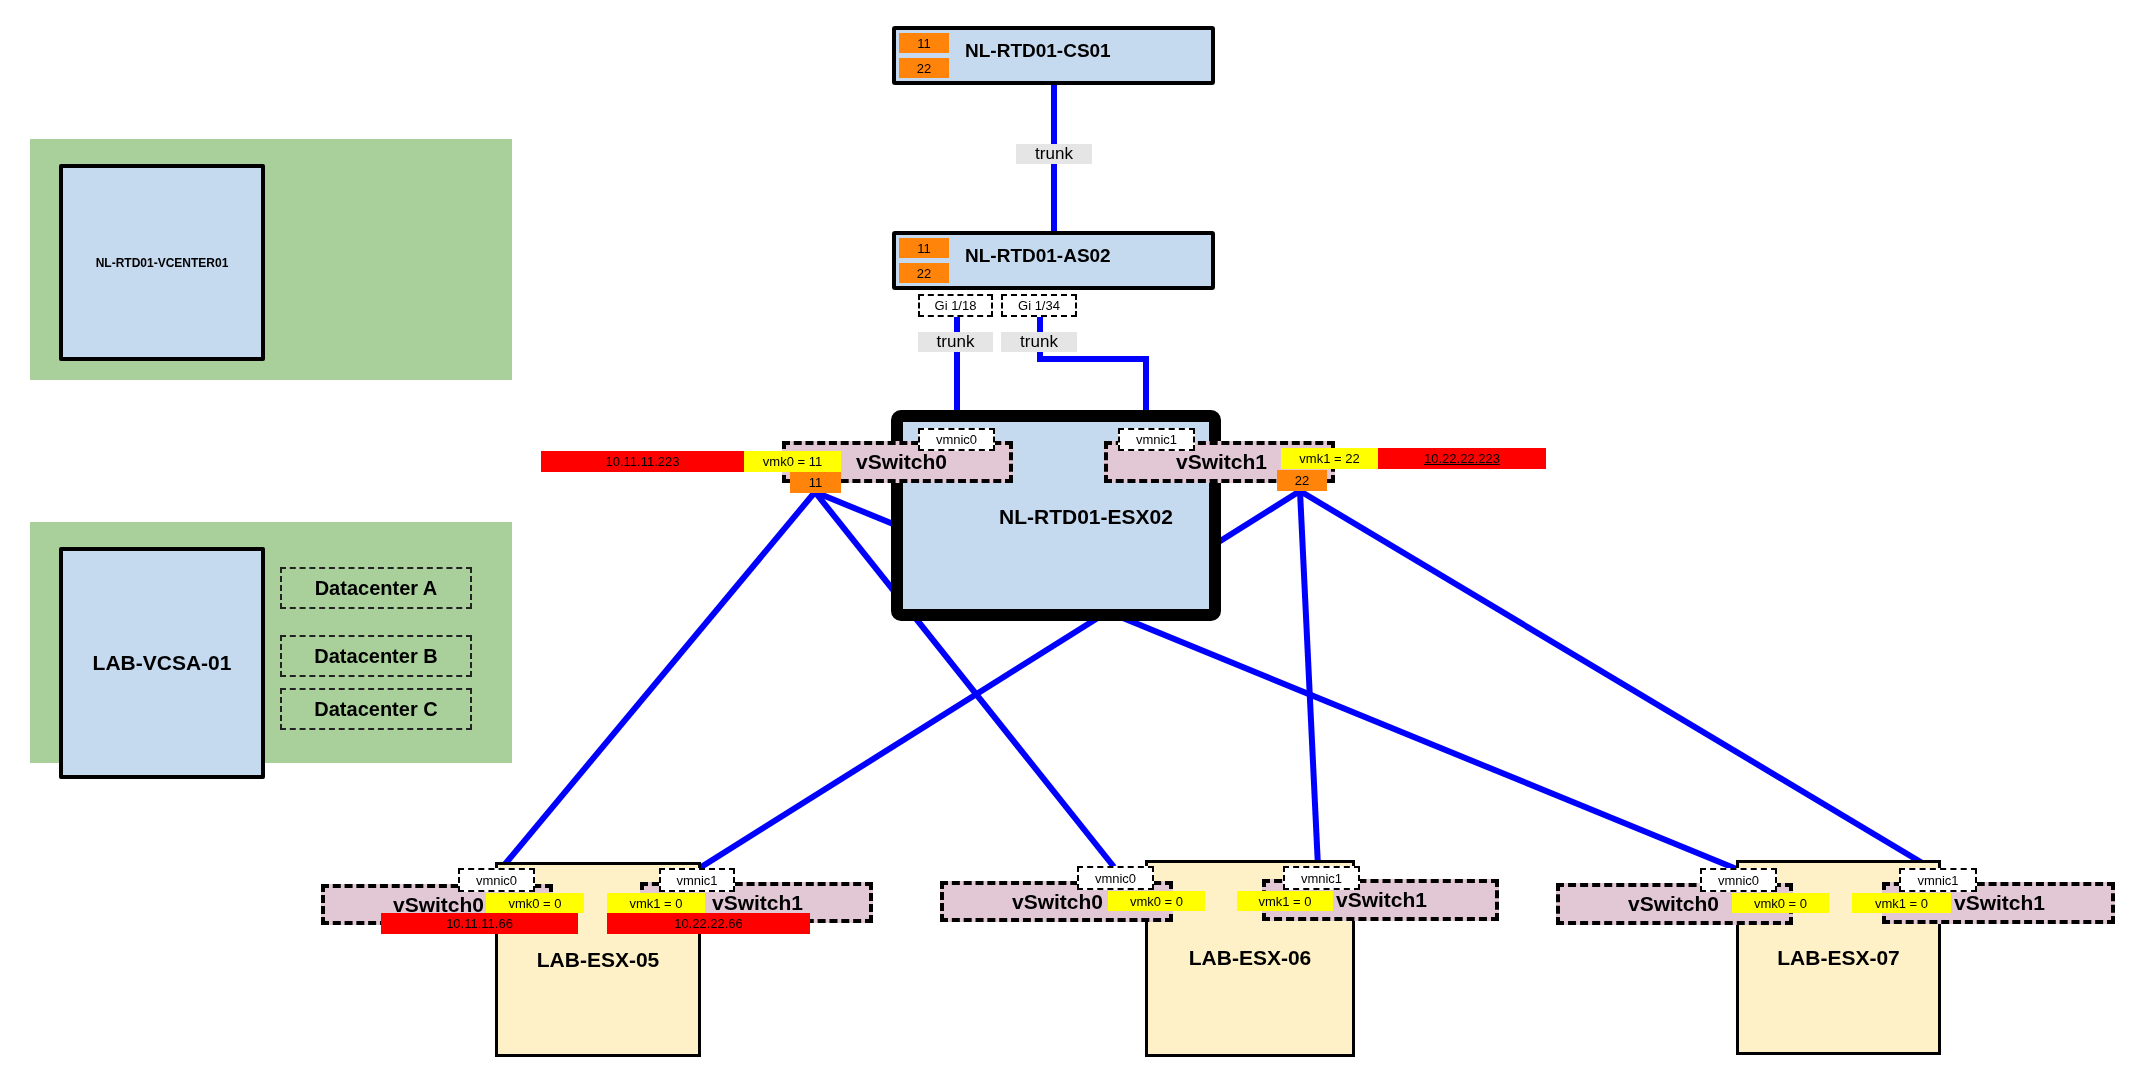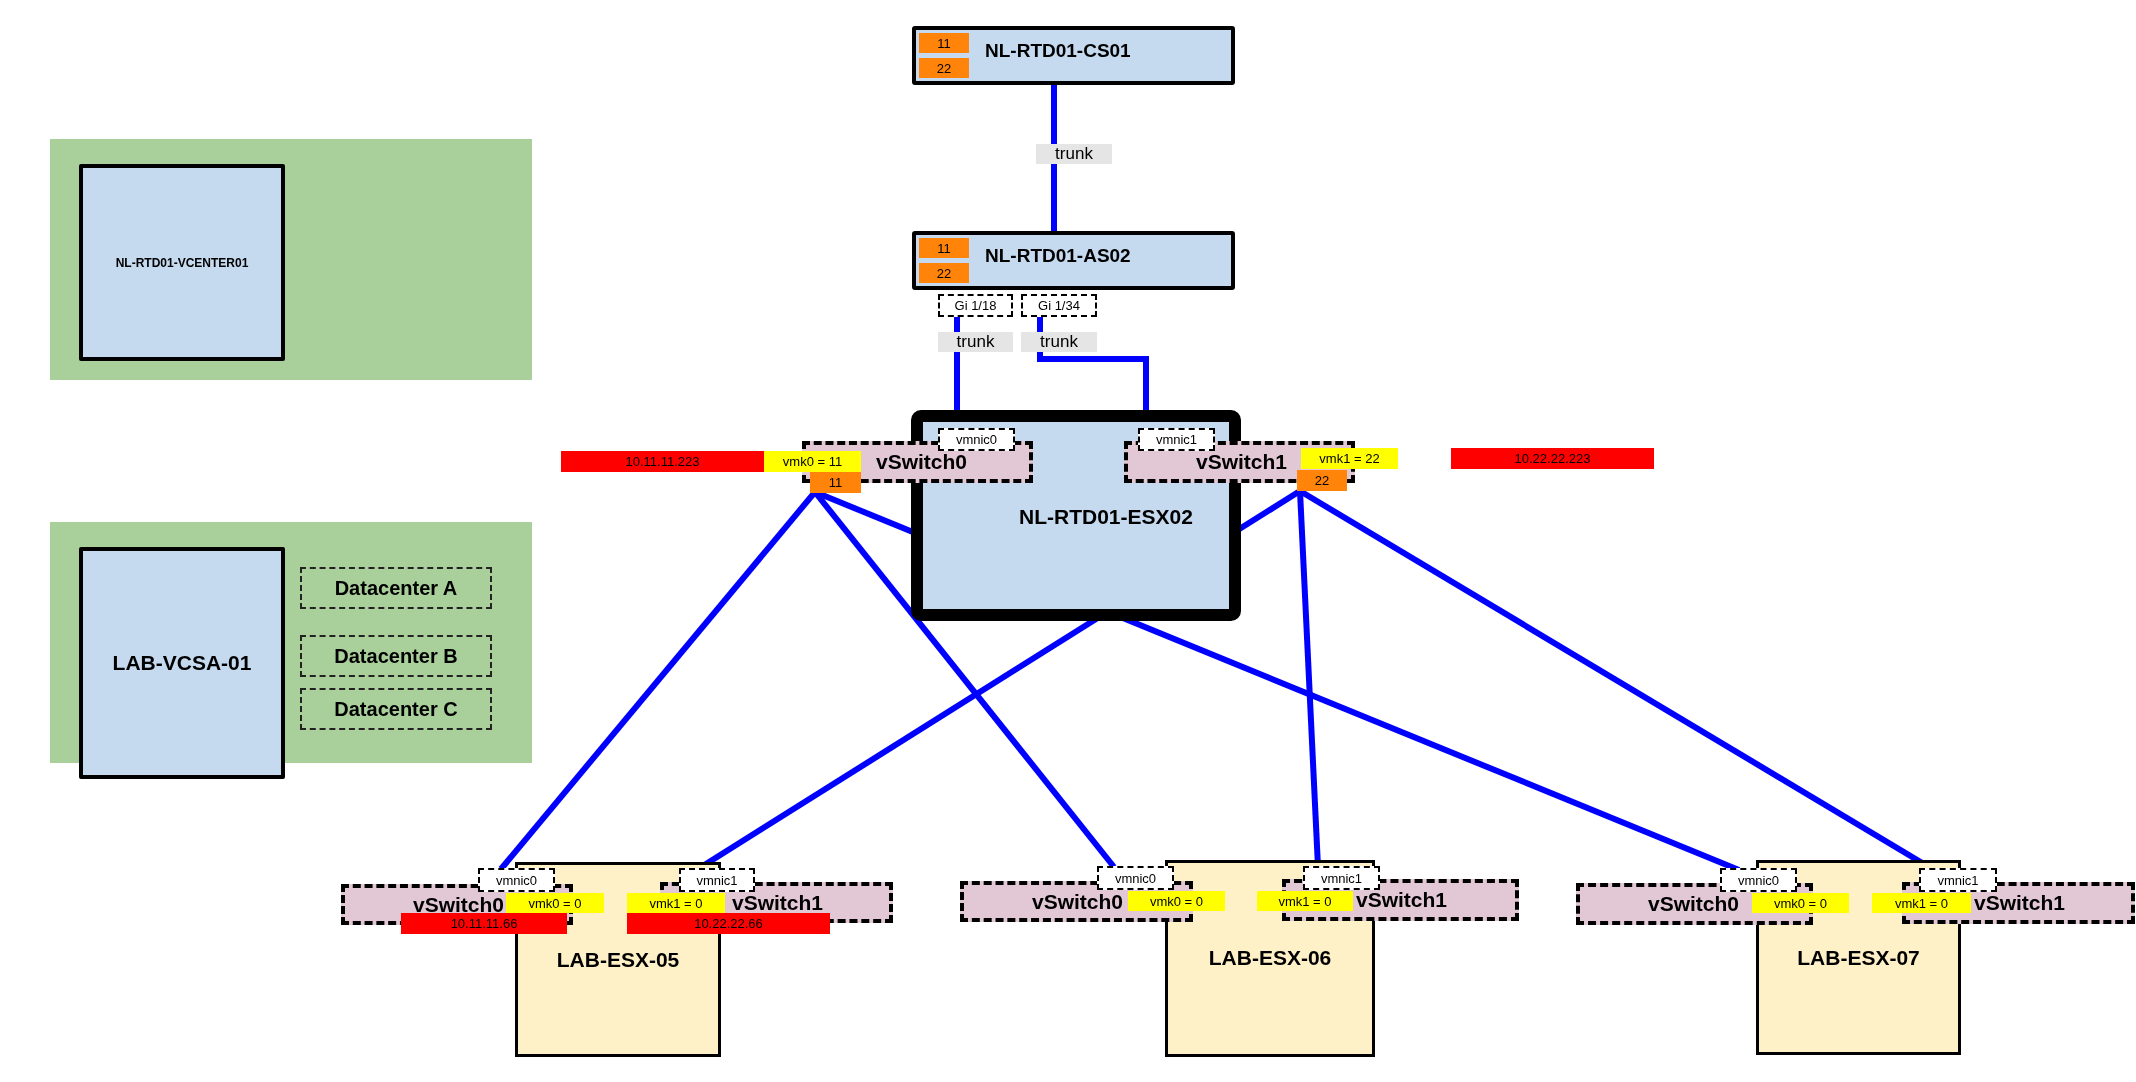--- a/index.html
+++ b/index.html
@@ -1,17 +1,17 @@
 <!DOCTYPE html>
 <html><head>
 <meta charset="utf-8">
 <style>
   html, body { margin: 0; padding: 0; background: #ffffff; }
   body { width: 2136px; height: 1082px; position: relative; overflow: hidden; font-family: "Liberation Sans", sans-serif; color: #000; }
-  .abs { position: absolute; box-sizing: border-box; margin-left: 20px; }
+  .abs { position: absolute; box-sizing: border-box; }
   .green-panel { background: #a9d09a; }
   .blue-box { background: #c5d9ef; border: 4px solid #000; border-radius: 2px; display: flex; align-items: center; justify-content: center; font-weight: bold; }
   .switch-box { background: #c5d9ef; border: 4px solid #000; border-radius: 3px; }
   .switch-title { font-weight: bold; font-size: 19px; }
   .badge-orange { background: #ff8409; font-size: 13px; display: flex; align-items: center; justify-content: center; }
   .badge-green { background: #e5e5e5; font-size: 17px; display: flex; align-items: center; justify-content: center; }
   .port { background: #ffffff; border: 2px dashed #000; font-size: 13px; display: flex; align-items: center; justify-content: center; }
   .dc { border: 2px dashed #222; font-weight: bold; font-size: 20px; display: flex; align-items: center; justify-content: center; }
   .esx02 { background: #c5d9ef; border: 12px solid #000; border-radius: 10px; }
   .host { background: #fff1c7; border: 3px solid #000; }
@@ -110,42 +110,42 @@
 <div class="abs port" style="left:918px; top:428px; width:77px; height:23px;">
     <span>vmnic0</span>
   </div>
 
 <div class="abs vswitch" style="left:1104px; top:441px; width:231px; height:42px; padding-left:68px;">
     <span>vSwitch1</span>
   </div>
 <div class="abs vmk" style="left:1281px; top:448px; width:97px; height:21px;">
     <span>vmk1 = 22</span>
   </div>
-<div class="abs ip" style="left:1431px; top:448px; width:203px; height:21px;">
+<div class="abs ip" style="left:1378px; top:448px; width:168px; height:21px;text-decoration:underline;">
     <span>10.22.22.223</span>
   </div>
 <div class="abs badge-orange" style="left:1277px; top:470px; width:50px; height:21px;">
     <span>22</span>
   </div>
 <div class="abs port" style="left:1118px; top:428px; width:77px; height:23px;">
     <span>vmnic1</span>
   </div>
 
 <div class="abs host" style="left:495px; top:862px; width:206px; height:195px;"></div>
 <div class="abs host-label" style="left:495px; top:948px; width:206px;">LAB-ESX-05</div>
 <div class="abs vswitch" style="left:321px; top:884px; width:232px; height:41px; padding-left:68px;">
     <span>vSwitch0</span>
   </div>
 <div class="abs port" style="left:458px; top:868px; width:77px; height:24px;">
     <span>vmnic0</span>
   </div>
 <div class="abs vmk" style="left:486px; top:893px; width:98px; height:20px;">
     <span>vmk0 = 0</span>
   </div>
-<div class="abs ip" style="left:381px; top:913px; width:166px; height:21px;">
+<div class="abs ip" style="left:381px; top:913px; width:197px; height:21px;">
     <span>10.11.11.66</span>
   </div>
 
 <div class="abs vswitch" style="left:640px; top:882px; width:233px; height:41px; padding-left:68px;">
     <span>vSwitch1</span>
   </div>
 <div class="abs port" style="left:659px; top:868px; width:76px; height:24px;">
     <span>vmnic1</span>
   </div>
 <div class="abs vmk" style="left:607px; top:893px; width:98px; height:20px;">

